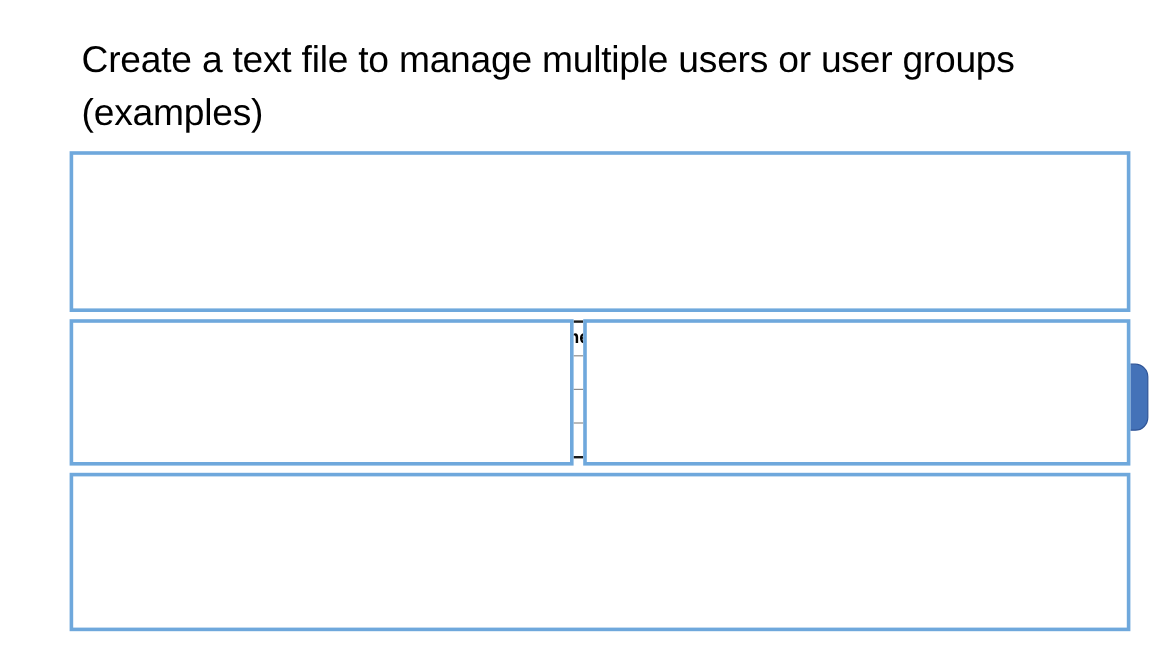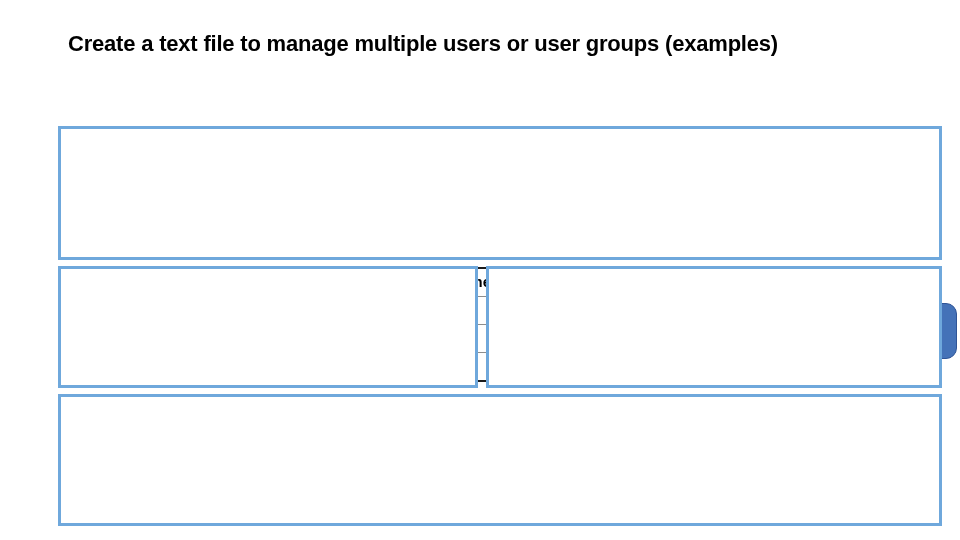--- a/index.html
+++ b/index.html
@@ -14,24 +14,24 @@
     overflow: hidden;
     font-family: "Liberation Sans", sans-serif;
   }
 
   
   .slide-title {
     position: absolute;
     left: 68px;
     top: 28px;
     width: 830px;
-    font-size: 22px;
+    font-size: 31px;
     line-height: 1.42;
     color: #000000;
-    font-weight: 700;
+    font-weight: 400;
     letter-spacing: -0.2px;
   }
 
   
   .panel {
     position: absolute;
     box-sizing: border-box;
     background: #ffffff;
     border: 3px solid #6FA8DC;
   }

